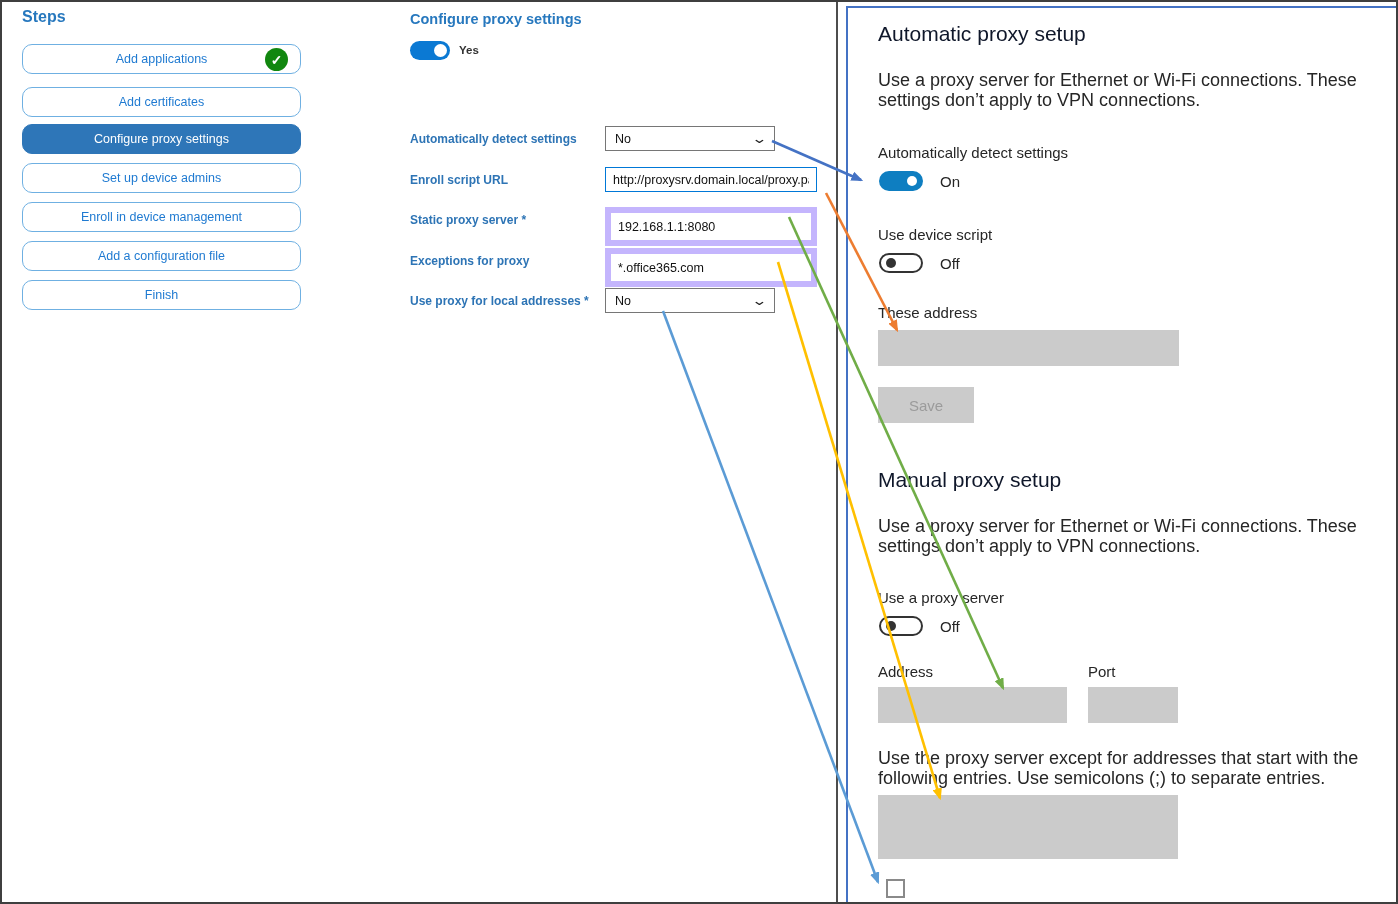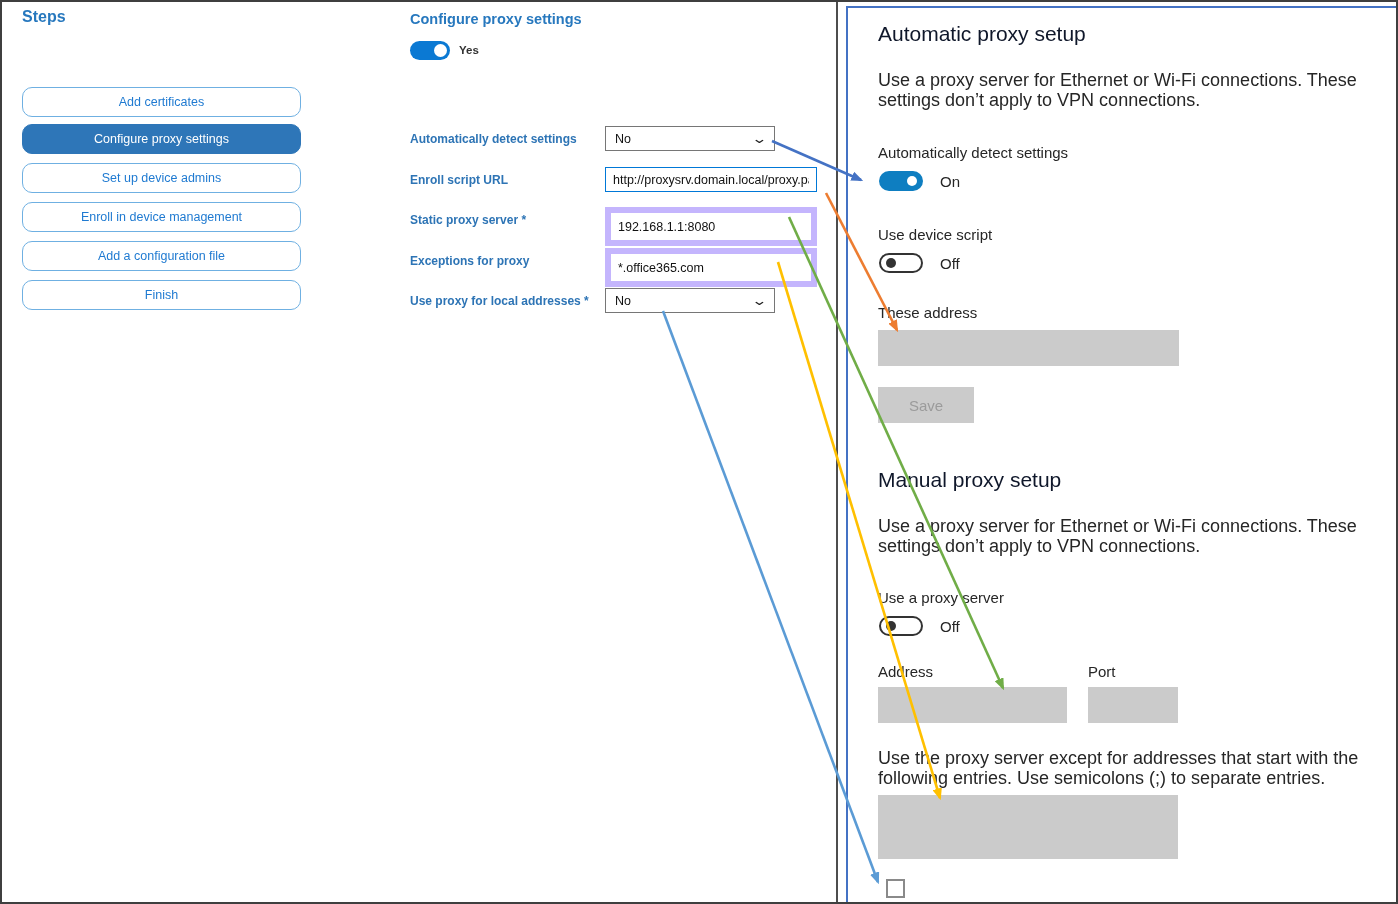--- a/index.html
+++ b/index.html
@@ -77,20 +77,24 @@
   
   #arrow-layer { position:absolute; inset:0; width:1398px; height:904px; z-index:40; pointer-events:none; }
 </style>
 </head>
 <body>
 
 <div id="page">
 
   <div class="steps-title">Steps</div>
 
+  <div class="step-btn" style="top:44px;">
+    <span>Add applications</span>
+    <span class="check-badge">✓</span>
+  </div>
   <div class="step-btn" style="top:87px;">
     <span>Add certificates</span>
   </div>
   <div class="step-btn selected" style="top:124px;">
     <span>Configure proxy settings</span>
   </div>
   <div class="step-btn" style="top:163px;">
     <span>Set up device admins</span>
   </div>
   <div class="step-btn" style="top:202px;">

